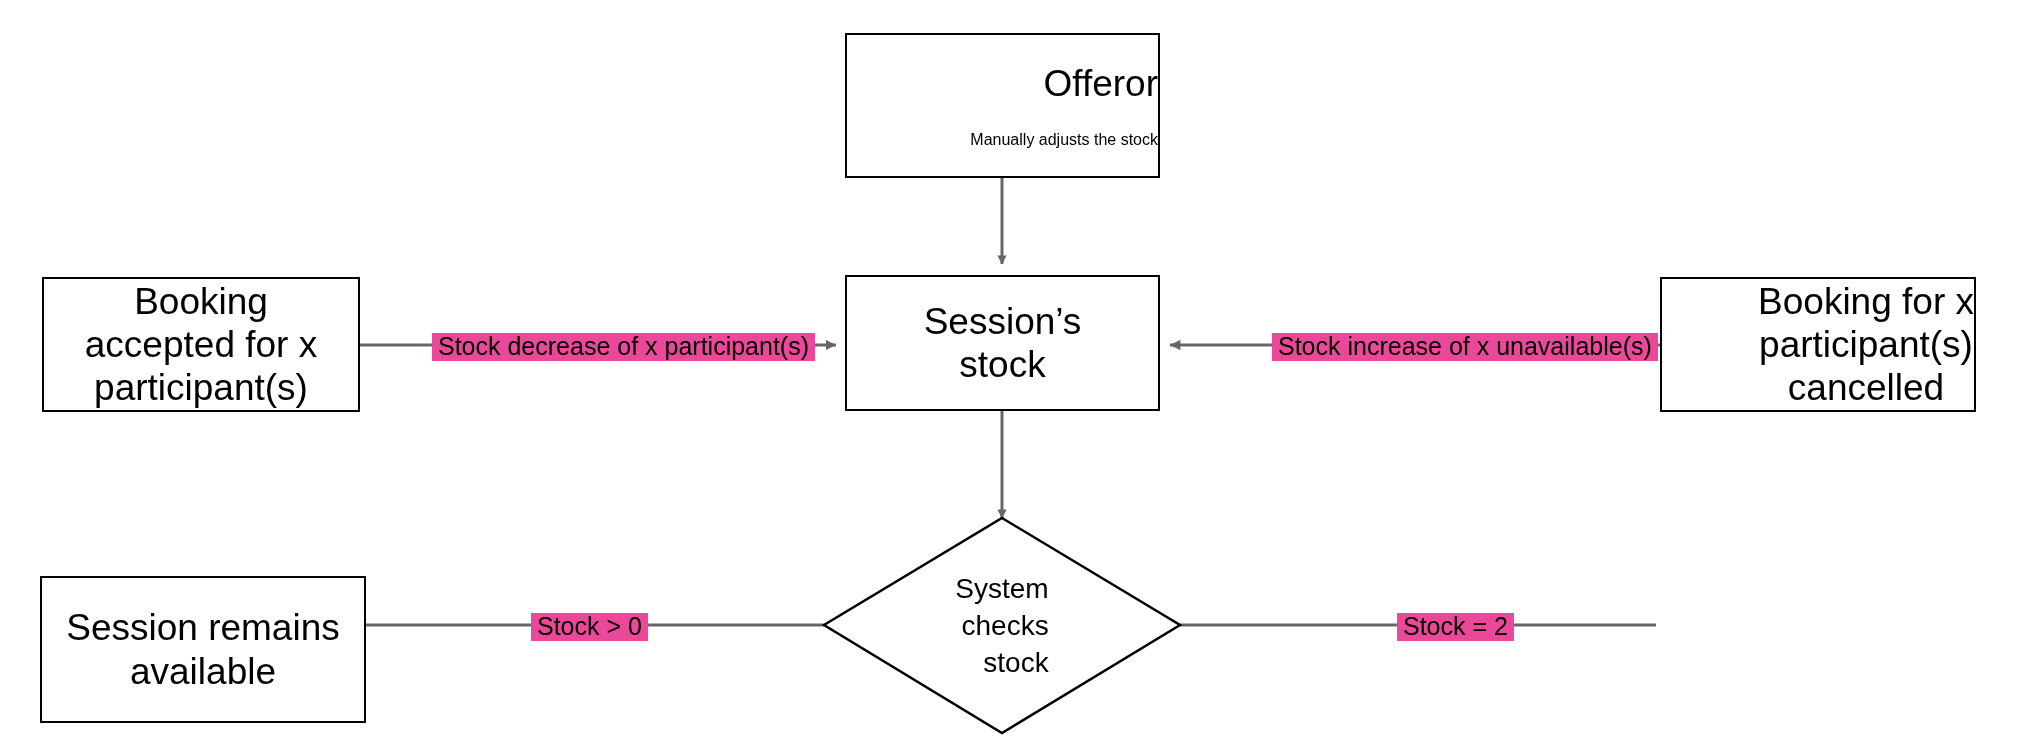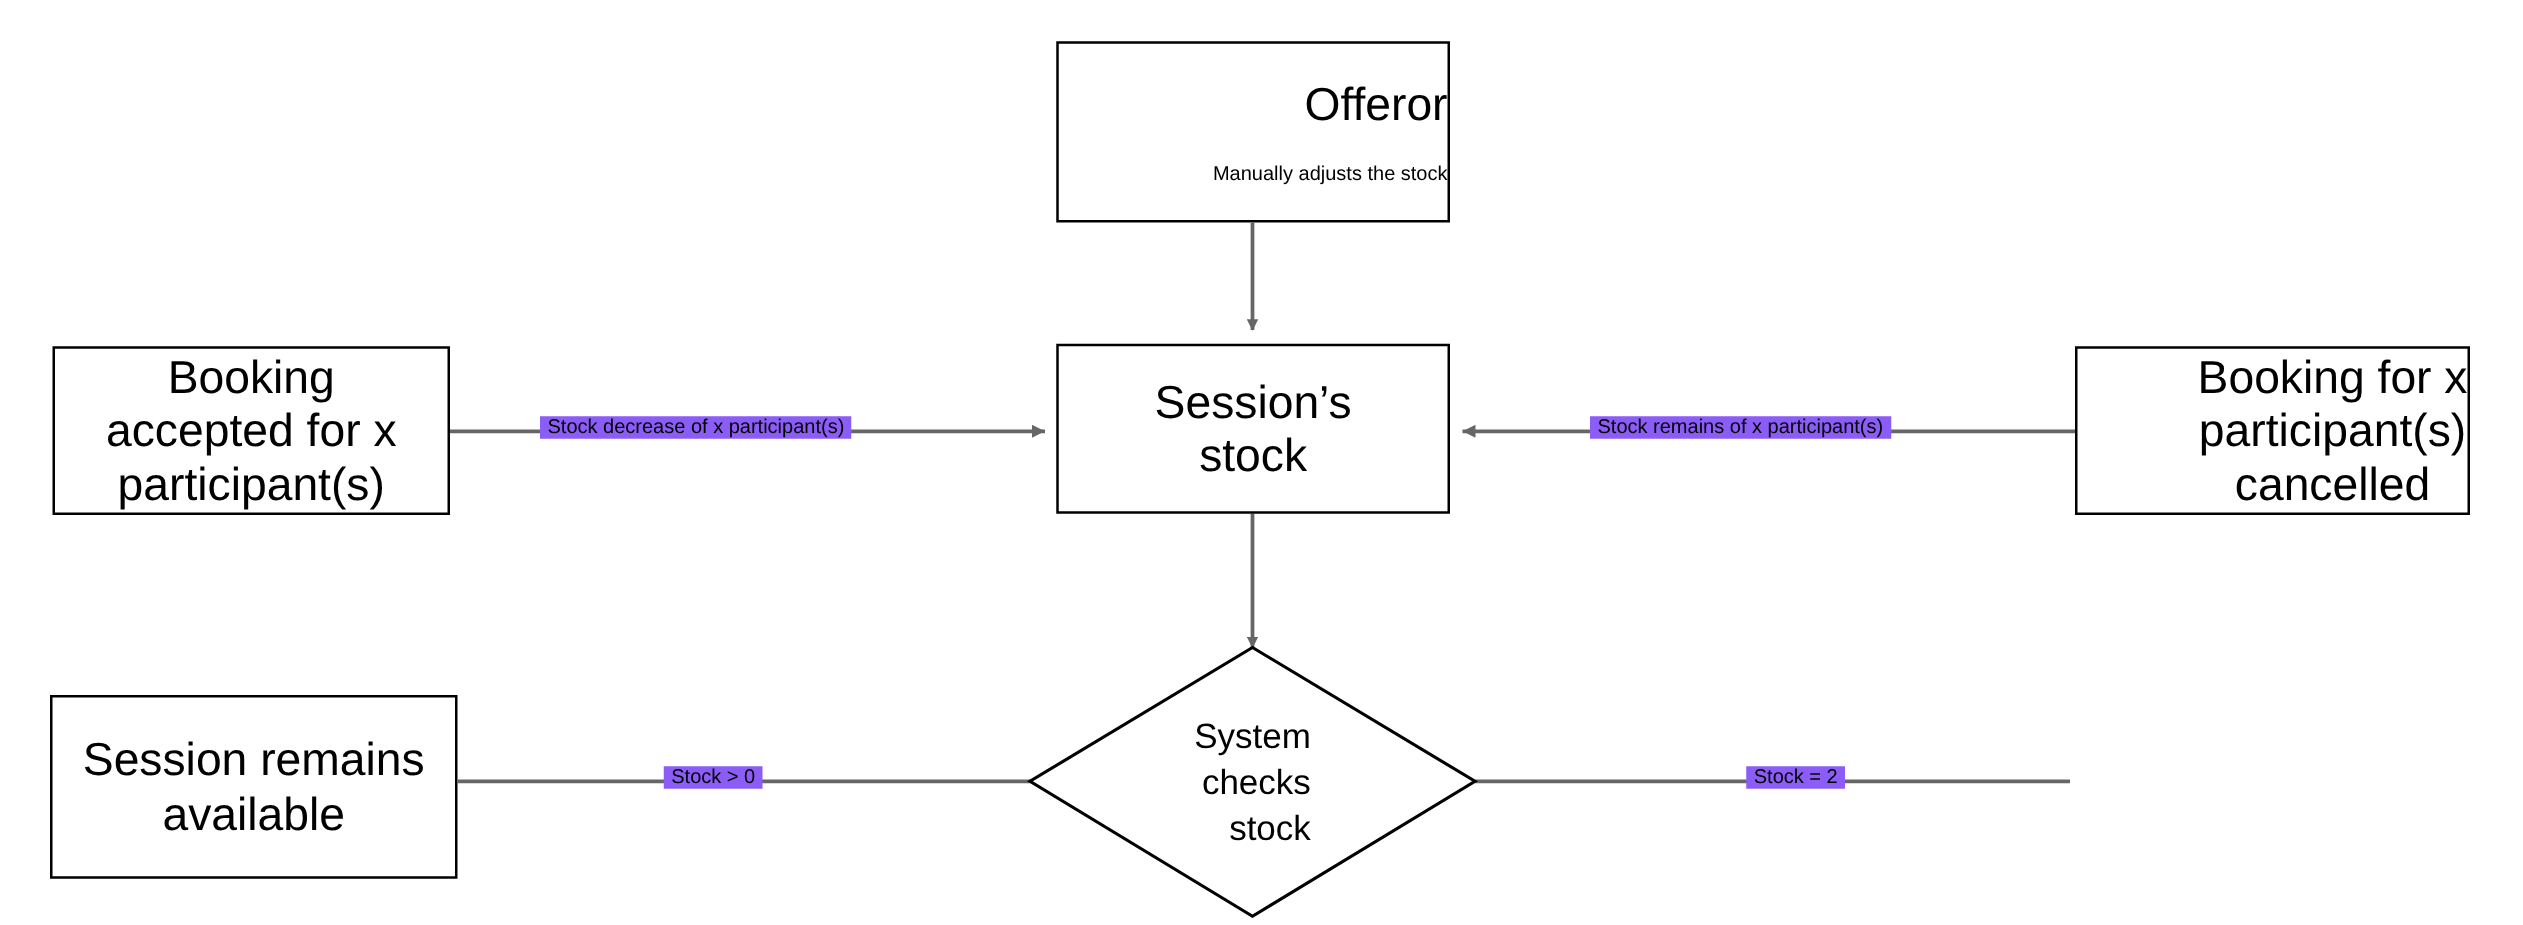--- a/index.html
+++ b/index.html
@@ -53,25 +53,25 @@
   .diamond-label {
     position: relative;
     z-index: 2;
     font-size: 28px;
     line-height: 1.33;
     white-space: pre-line;
     text-align: right;
   }
   .edge-label {
     position: absolute;
-    font-size: 16px;
+    font-size: 25px;
     color: #000000;
     white-space: nowrap;
     text-align: center;
-    background: #8b5cf6;
+    background: #ec4899;
     padding: 0 6px;
     line-height: 1.1;
   }
 </style>
 </head>
 <body>
 
 <div id="canvas">
 
   <svg id="edges" viewBox="0 0 2018 740" xmlns="http://www.w3.org/2000/svg">
@@ -137,27 +137,27 @@
 participant(s)
 cancelled</div>
   </div>
 
   <div class="node diamond-node" style="left:824px; top:518px; width:356px; height:215px;">
     <div class="diamond-label">System
 checks
 stock</div>
   </div>
 
-  <div class="node box" style="left:40px; top:556px; width:326px; height:147px;">
+  <div class="node box" style="left:40px; top:576px; width:326px; height:147px;">
     <div class="node-title">Session remains
 available</div>
   </div>
 
 
   <div class="edge-label" style="left:432px; top:333px;">Stock decrease of x participant(s)</div>
 
-  <div class="edge-label" style="left:1272px; top:333px;">Stock remains of x participant(s)</div>
+  <div class="edge-label" style="left:1272px; top:333px;">Stock increase of x unavailable(s)</div>
 
   <div class="edge-label" style="left:531px; top:613px;">Stock &gt; 0</div>
 
   <div class="edge-label" style="left:1397px; top:613px;">Stock = 2</div>
 
 </div>
 
 </body></html>

